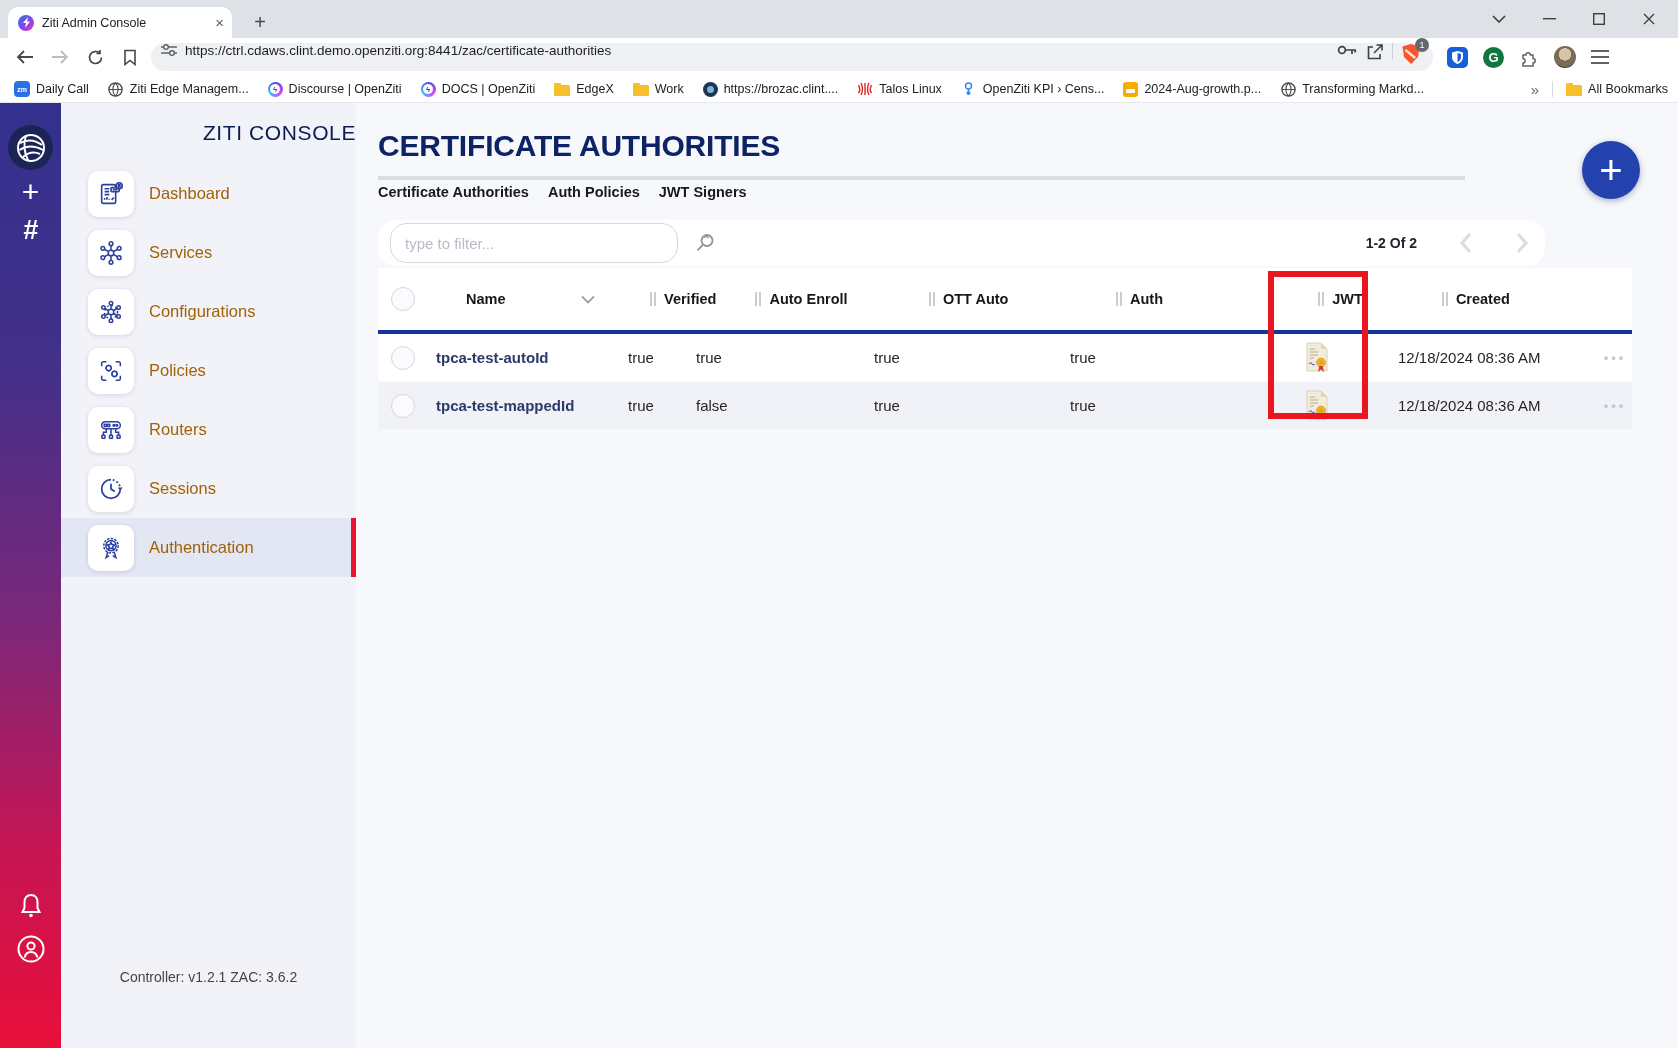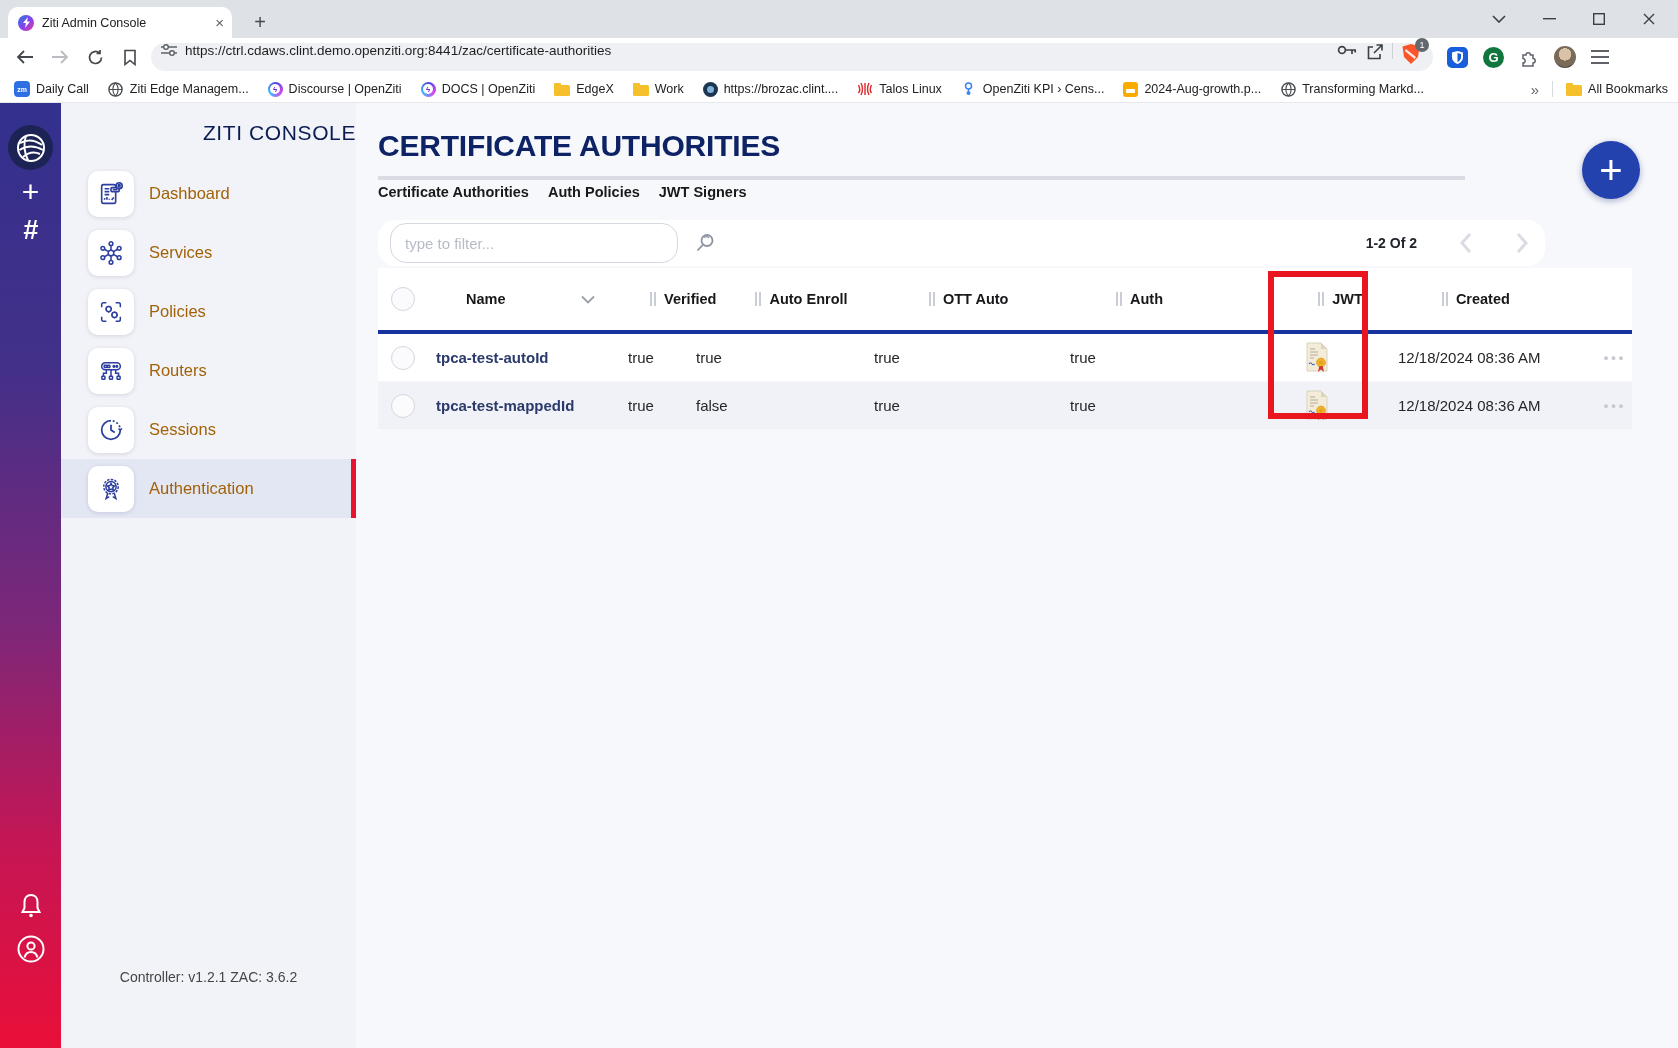--- a/index.html
+++ b/index.html
@@ -353,20 +353,36 @@
                 <circle cx="19" cy="16" r="1.6"></circle>
                 <circle cx="12" cy="20" r="1.6"></circle>
                 <circle cx="5" cy="16" r="1.6"></circle>
                 <circle cx="5" cy="8" r="1.6"></circle>
                 <path d="M12 5.6 v4 M17.6 8.8 l-3.5 2 M17.6 15.2 l-3.5 -2 M12 18.4 v-4 M6.4 15.2 l3.5 -2 M6.4 8.8 l3.5 2"></path>
               </svg>
           </span>
           <span class="nav-label">Services</span>
         </div>
 
+        <div class="nav-item">
+          <span class="nav-card">
+            <svg width="28" height="28" viewBox="0 0 24 24" fill="none" stroke="#2c3f9f" stroke-width="1.3">
+                <circle cx="12" cy="12" r="2.4"></circle>
+                <circle cx="12" cy="4.5" r="1.5"></circle>
+                <circle cx="18.5" cy="8.2" r="1.5"></circle>
+                <circle cx="18.5" cy="15.8" r="1.5"></circle>
+                <circle cx="12" cy="19.5" r="1.5"></circle>
+                <circle cx="5.5" cy="15.8" r="1.5"></circle>
+                <circle cx="5.5" cy="8.2" r="1.5"></circle>
+                <path d="M12 6 v3.6 M17.2 9 l-3 1.7 M17.2 15 l-3 -1.7 M12 18 v-3.6 M6.8 15 l3 -1.7 M6.8 9 l3 1.7"></path>
+                <circle cx="12" cy="12" r="5.6" stroke-dasharray="1.5 2.2"></circle>
+              </svg>
+          </span>
+          <span class="nav-label">Configurations</span>
+        </div>
 
         <div class="nav-item">
           <span class="nav-card">
             <svg width="28" height="28" viewBox="0 0 24 24" fill="none" stroke="#2c3f9f" stroke-width="1.3">
                 <path d="M4 8 V5.5 A1.5 1.5 0 0 1 5.5 4 H8 M16 4 h2.5 A1.5 1.5 0 0 1 20 5.5 V8 M20 16 v2.5 A1.5 1.5 0 0 1 18.5 20 H16 M8 20 H5.5 A1.5 1.5 0 0 1 4 18.5 V16"></path>
                 <circle cx="10" cy="9.5" r="2.2"></circle>
                 <path d="M10 6.6 v1 M10 11.6 v1 M7.2 9.5 h1 M11.8 9.5 h1"></path>
                 <circle cx="15" cy="14.5" r="2.2"></circle>
                 <path d="M15 11.6 v1 M15 16.6 v1 M12.2 14.5 h1 M16.8 14.5 h1"></path>
               </svg>

